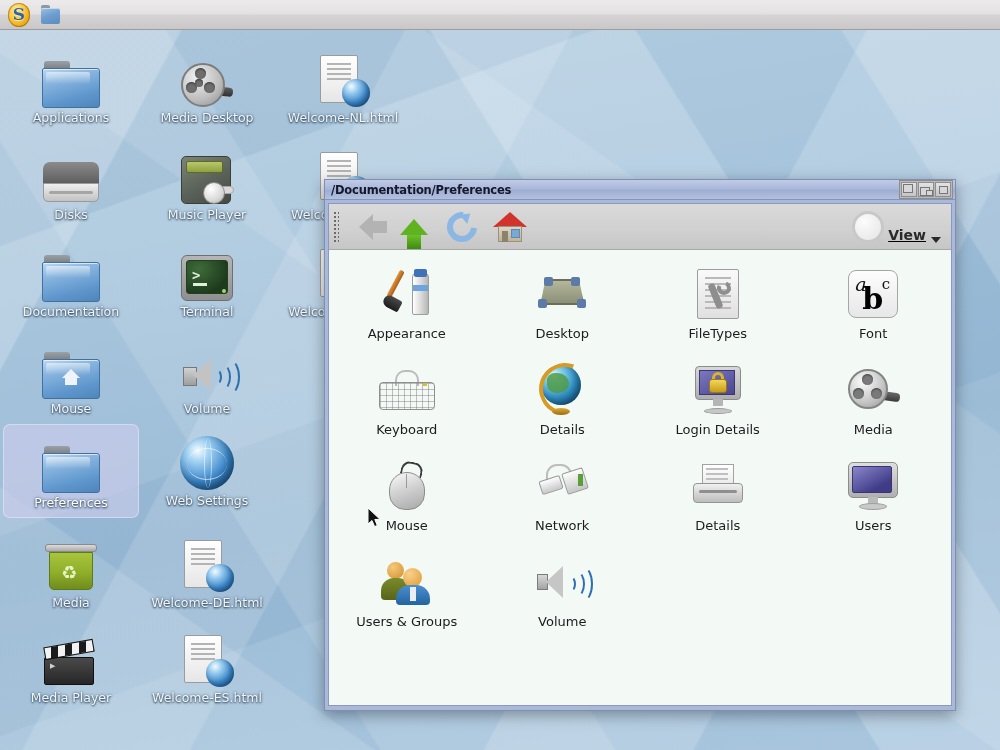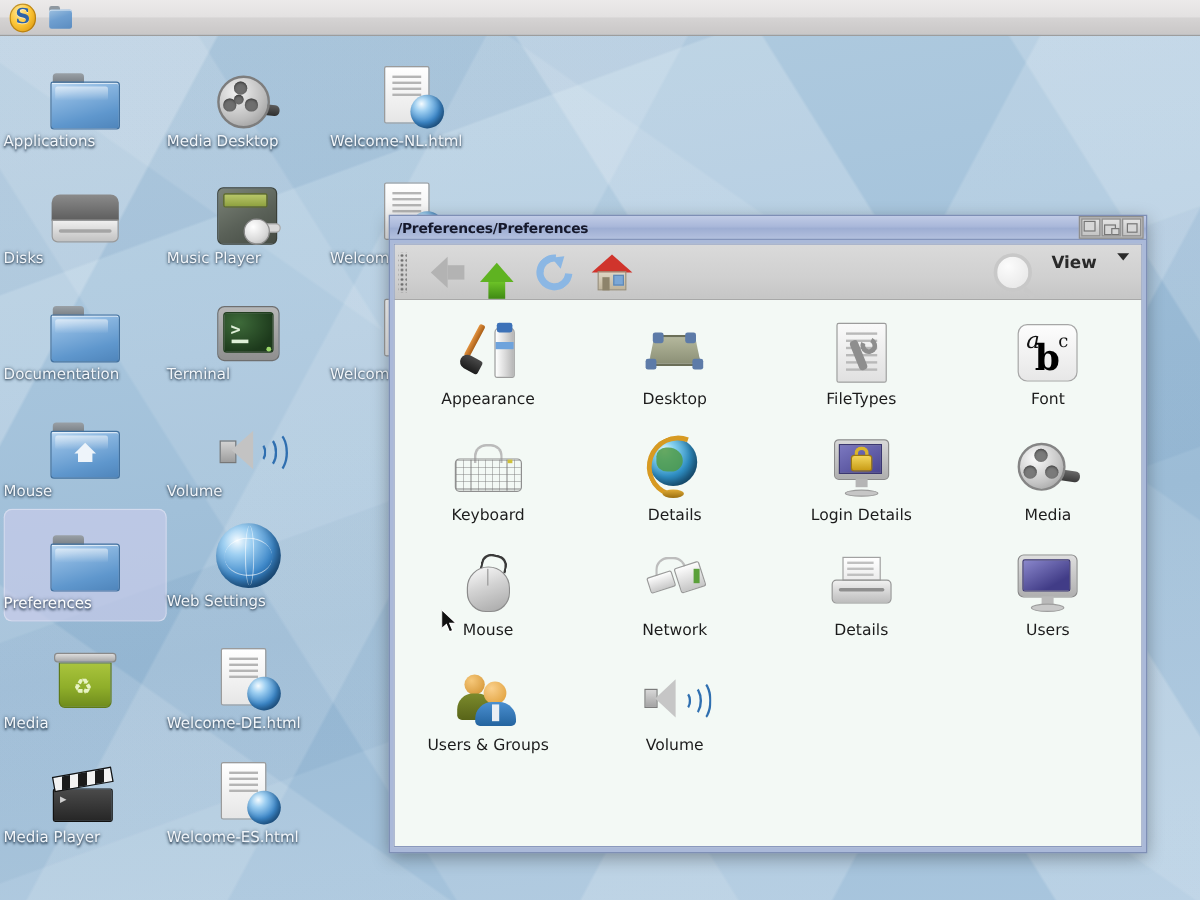--- a/index.html
+++ b/index.html
@@ -36,21 +36,21 @@
   .slogo span{font-family:"DejaVu Serif","Liberation Serif",serif;font-weight:bold;font-size:17px;
     color:#2e64a8;line-height:1;text-shadow:0 1px 0 rgba(255,255,255,.5);}
 
   .tb-folder{width:20px;height:19px;position:relative;}
   .tb-folder .tab{position:absolute;left:0;top:0;width:9px;height:4px;background:#8f98a0;border-radius:2px 2px 0 0;}
   .tb-folder .body{position:absolute;left:0;top:3px;width:19px;height:16px;border-radius:2px;
     background:linear-gradient(160deg,#9fc1e0 0%,#6f9fd0 45%,#5b8cc0 100%);
     box-shadow:inset 0 1px 0 rgba(255,255,255,.5);}
 
   
-  .dicon{position:absolute;width:136px;text-align:left;}
+  .dicon{position:absolute;width:136px;text-align:center;}
   .dicon .art{height:62px;display:flex;align-items:flex-end;justify-content:center;}
   .dicon .lbl{margin-top:3px;font-size:12.5px;color:#f2f6fa;
     text-shadow:0 1px 2px rgba(20,40,60,.85),0 0 3px rgba(20,40,60,.6);
     white-space:nowrap;overflow:visible;}
   .dicon.selected{background:rgba(205,205,235,.62);border-radius:7px;box-shadow:0 0 0 1px rgba(255,255,255,.35) inset;}
   .dicon.selected .lbl{color:#ffffff;}
 
   
   .folder{width:58px;height:46px;position:relative;}
   .folder .ftab{position:absolute;left:2px;top:0;width:26px;height:9px;border-radius:3px 3px 0 0;
@@ -179,21 +179,21 @@
   .reload{width:30px;height:30px;border-radius:50%;border:6px solid #8bb7e4;border-right-color:transparent;
     position:relative;box-sizing:border-box;transform:rotate(-40deg);}
   .reload:after{content:"";position:absolute;right:-6px;top:-2px;width:0;height:0;
     border-top:6px solid transparent;border-bottom:6px solid transparent;border-left:9px solid #8bb7e4;}
   .house{width:34px;height:30px;position:relative;}
   .house .roof{position:absolute;left:0;top:0;width:0;height:0;border-left:17px solid transparent;border-right:17px solid transparent;border-bottom:15px solid #d0342c;}
   .house .wall{position:absolute;left:5px;top:14px;width:24px;height:16px;background:linear-gradient(180deg,#ded6c4,#bfb49c);border:1px solid #9b917c;box-sizing:border-box;}
   .house .win{position:absolute;left:18px;top:17px;width:7px;height:7px;background:#7ba7d6;border:1px solid #5f88b5;}
   .house .door{position:absolute;left:9px;top:19px;width:6px;height:11px;background:#8d836b;}
 
-  #viewzone{margin-left:auto;display:flex;align-items:flex-start;gap:16px;padding-right:10px;}
+  #viewzone{margin-left:auto;display:flex;align-items:flex-end;gap:4px;padding-right:10px;text-decoration:underline;}
   .mag{width:26px;height:26px;border-radius:50%;border:3px solid #c8c8c8;position:relative;
     background:radial-gradient(circle at 35% 30%,#fcfcfc,#e4e4e4);}
   .mag:after{content:"";position:absolute;right:-6px;bottom:-6px;width:11px;height:4px;background:#c8c8c8;transform:rotate(45deg);border-radius:2px;}
   #viewlabel{font-size:14px;color:#2a2a2a;font-weight:600;}
   .caret{width:0;height:0;border-left:5px solid transparent;border-right:5px solid transparent;border-top:6px solid #2a2a2a;margin-left:1px;}
 
   #grid{flex:1;background:#f3f9f5;padding:10px 0 0 0;box-sizing:border-box;
     display:grid;grid-template-columns:repeat(4,1fr);grid-auto-rows:96px;align-content:start;}
   .gitem{display:flex;flex-direction:column;align-items:center;justify-content:flex-start;padding-top:6px;}
   .gitem .gart{height:56px;display:flex;align-items:center;justify-content:center;}
@@ -559,21 +559,21 @@
           <div class="mini"></div>
         </div>
       </div>
     <div class="lbl">Welcome-ES.html</div>
   </div>
 </div>
 
 <div id="fmwin">
 
   <div id="titlebar">
-    <div id="wintitle">/Preferences/Preferences</div>
+    <div id="wintitle">/Documentation/Preferences</div>
     <div class="wbtns">
       <div class="wbtn wb-min">
           <i></i>
         </div>
       <div class="wbtn wb-max">
           <i></i>
           <i class="b"></i>
         </div>
       <div class="wbtn wb-close">
           <i></i>

